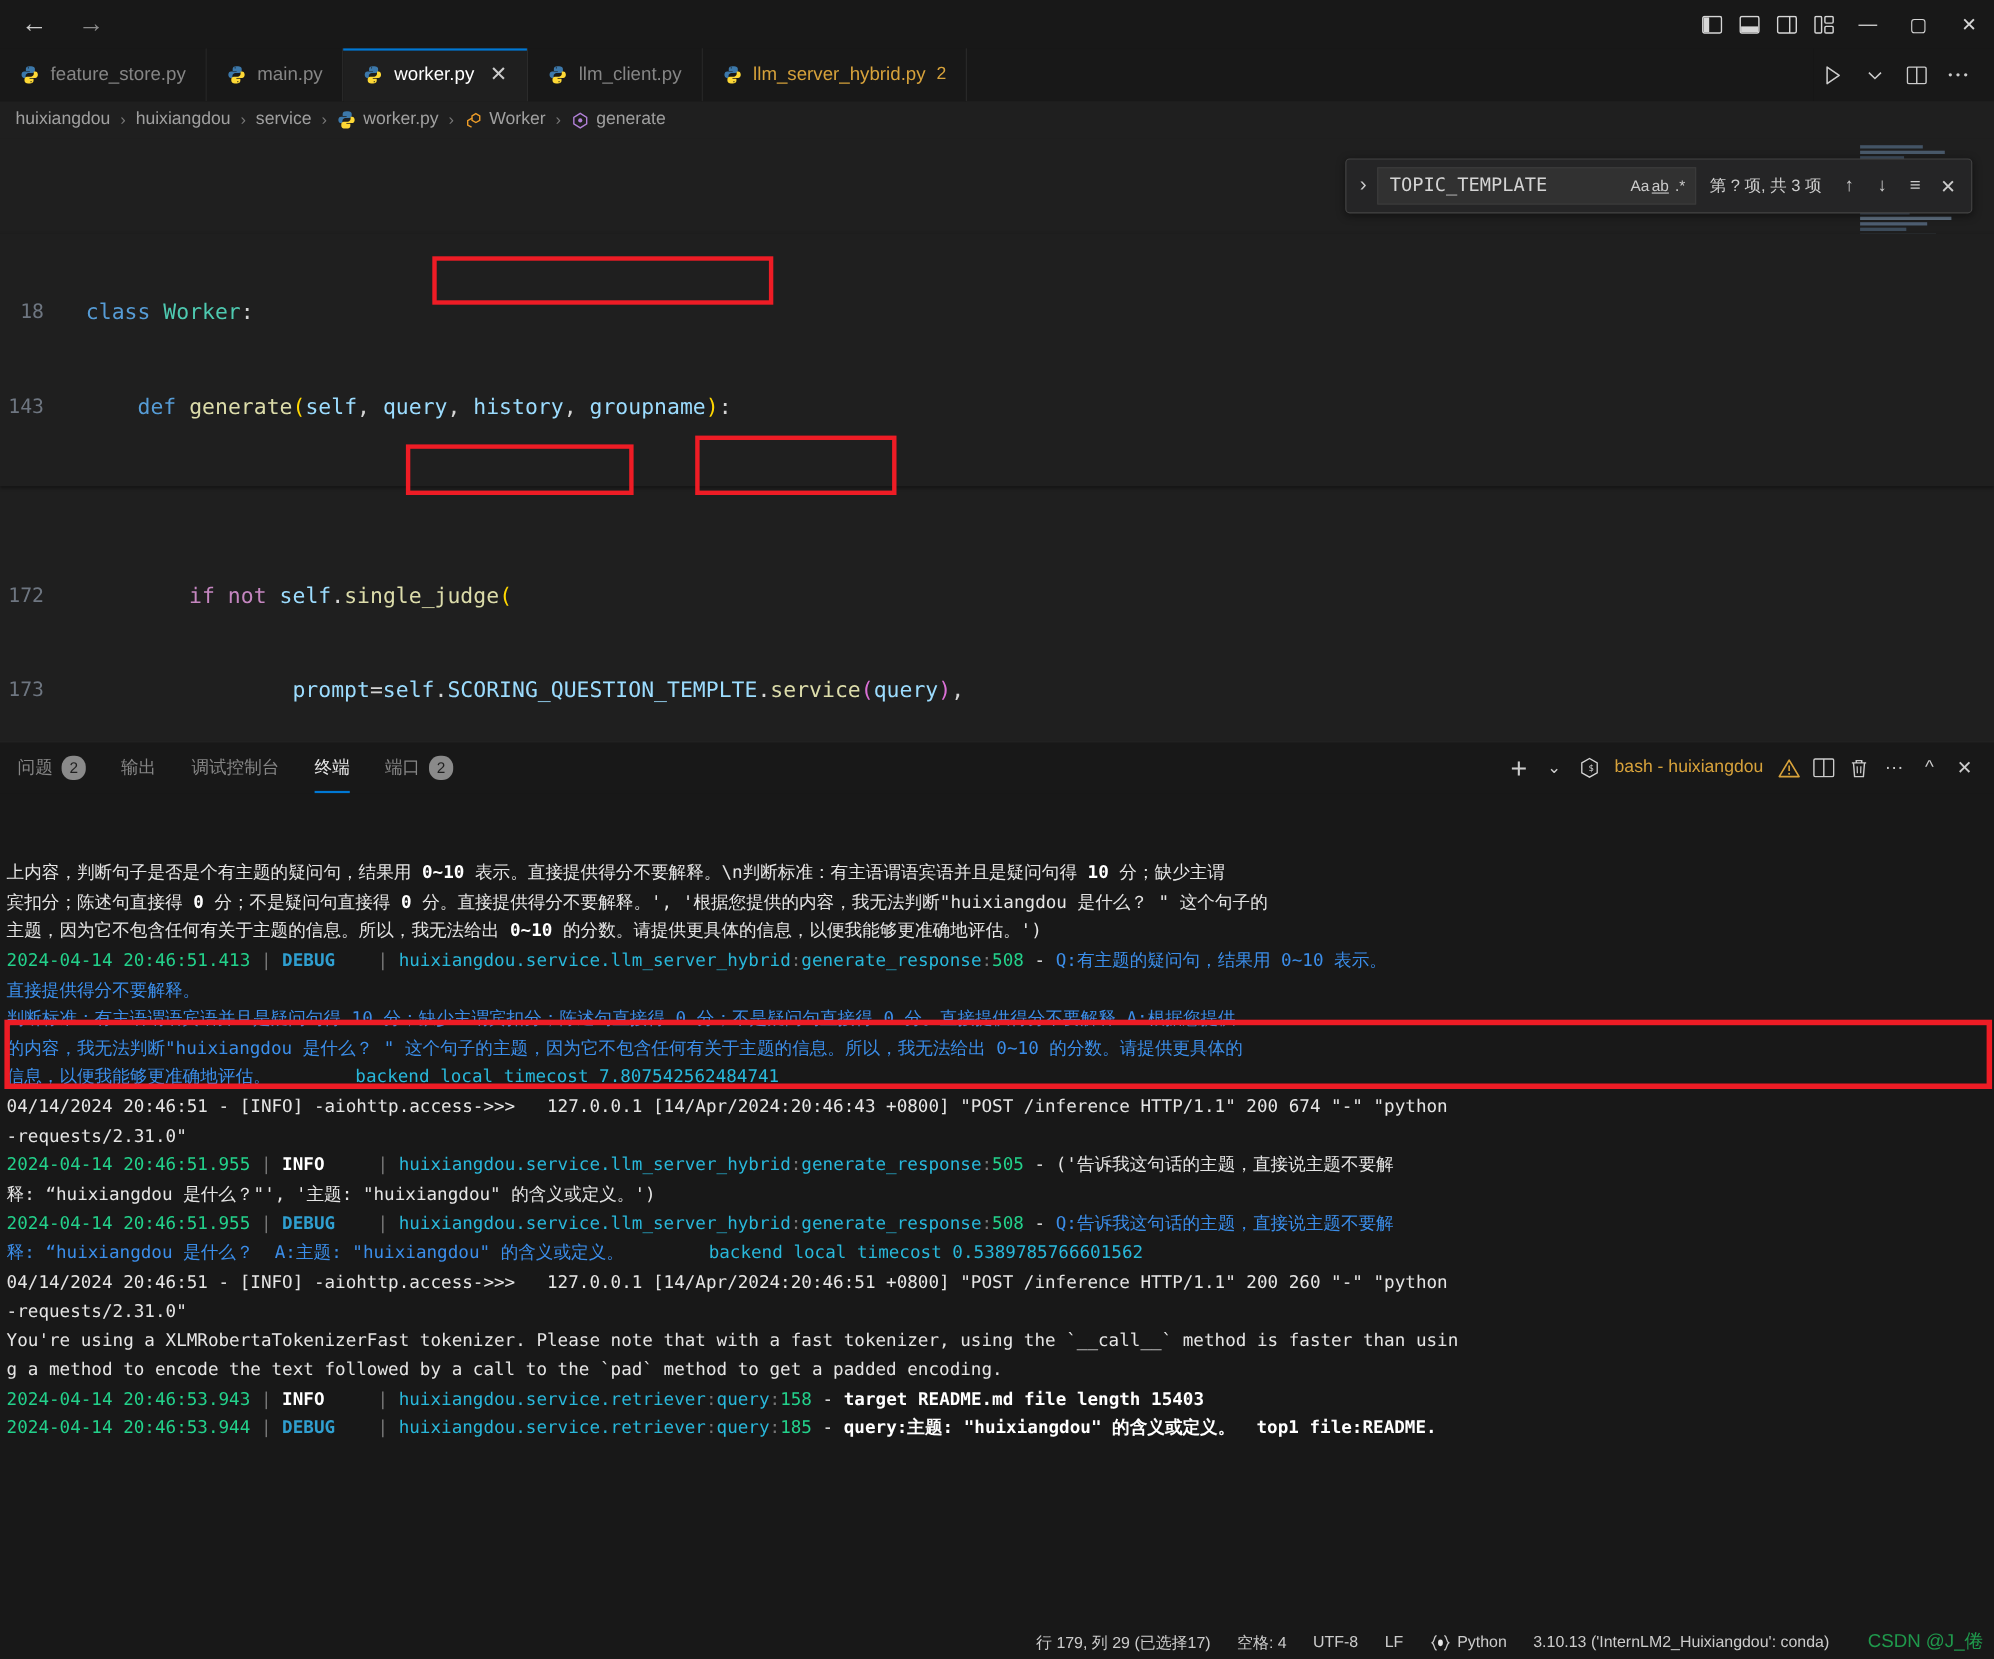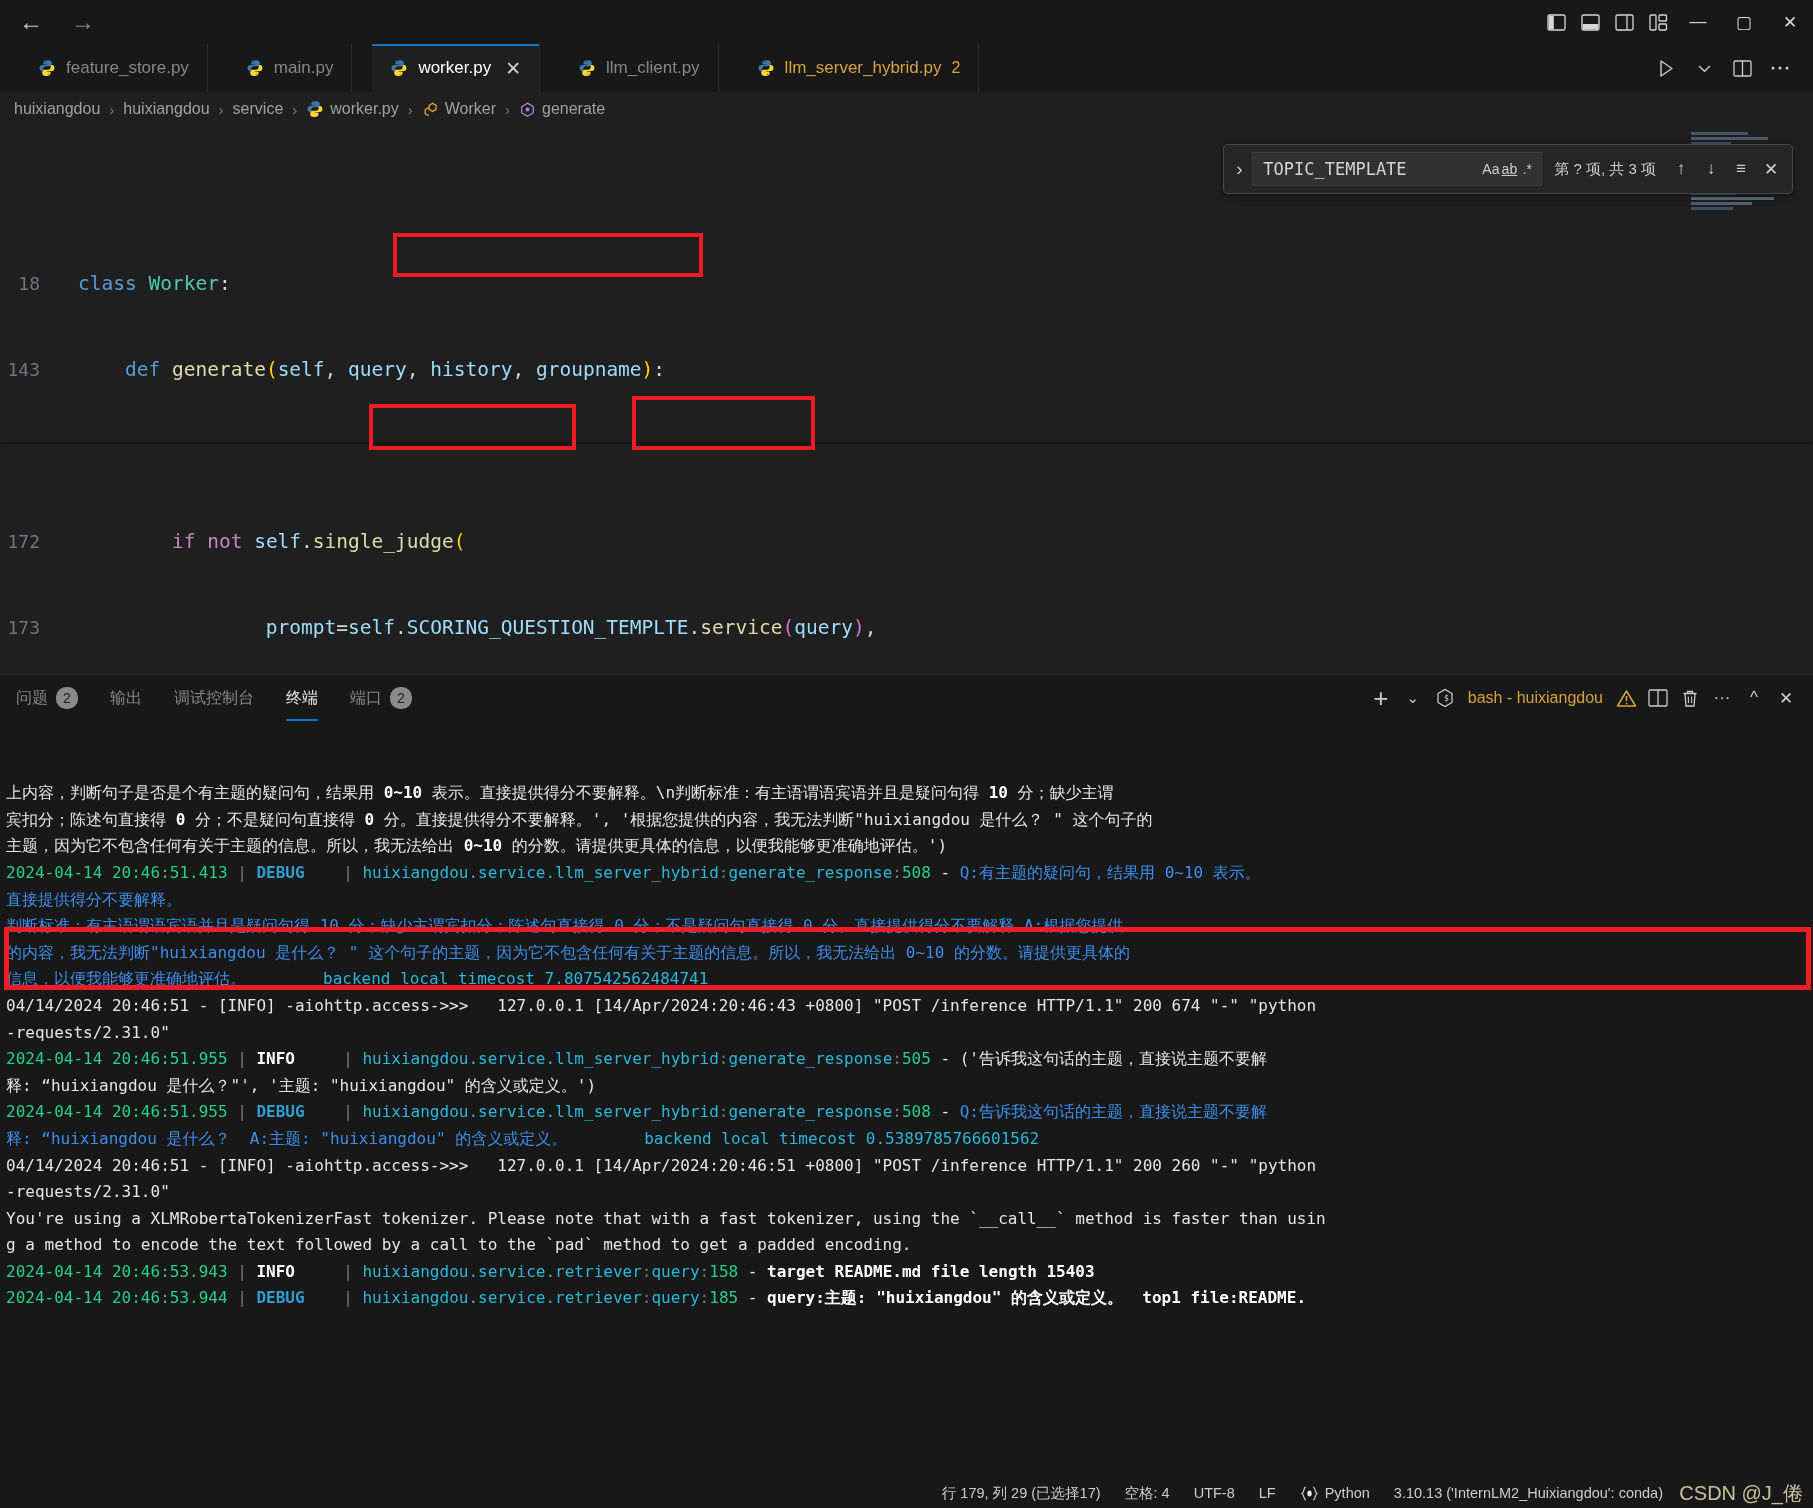--- a/index.html
+++ b/index.html
@@ -35,21 +35,21 @@
   .win-right { position: absolute; right: 0; top:0; height: 44px; display: flex; align-items: center; }
   .layout-ico { width: 34px; height: 44px; display:flex; align-items:center; justify-content:center; cursor:pointer;}
   .win-ctrl { width: 46px; height: 44px; display:flex; align-items:center; justify-content:center; cursor:pointer; color:#d6d6d6; font-size:17px;}
 
   
   .tabsrow { height: 48px; min-height:48px; display:flex; background:#181818; }
   .tabs { display:flex; height:48px; }
   .tab {
     display:flex; align-items:center; gap:10px; padding: 0 18px; height: 48px;
     background:#181818; color:#868686; font-size:17px; position:relative;
-    border-right: 1px solid #2b2b2b; cursor:pointer; white-space:nowrap;margin-left:20px;
+    border-right: 1px solid #2b2b2b; cursor:pointer; white-space:nowrap;
   }
   .tab.active { background:#1f1f1f; color:#ffffff; }
   .tab.active::before {
     content:""; position:absolute; top:0; left:0; right:0; height:2px; background:#0078d4;
   }
   .tab .tlabel.modified { color:#d7a23b; }
   .tab .tclose { font-size: 19px; color:#cccccc; margin-left:4px; }
   .tab .tbadge { color:#d7a23b; font-size:16px; }
   .pyicon { width:18px; height:18px; flex:none; }
   .tabs-filler { flex:1; background:#181818; border-bottom:none; }
@@ -152,21 +152,21 @@
   .redline-box { position:absolute; left:4px; right:2px; border:5px solid #ee1c25; pointer-events:none; z-index:4; }
 
   
   .statusbar {
     height:30px; min-height:30px; background:#181818; display:flex; align-items:center;
     font-size:14.5px; color:#cccccc; position:relative;
   }
   .sb-left { display:flex; align-items:center; gap:0; margin-left: 8px; }
   .sb-right { margin-left:auto; display:flex; align-items:center; }
   .sb-item { padding: 0 12px; height:30px; display:flex; align-items:center; gap:6px; cursor:pointer; white-space:nowrap;}
-  .watermark { position:absolute; right:10px; top:2px; color:#fef9c3; font-size:20px; opacity:.75; display:flex; align-items:center; gap:2px;margin-left:24px;}
+  .watermark { position:absolute; right:10px; top:2px; color:#22c55e; font-size:17px; opacity:.75; display:flex; align-items:center; gap:2px;margin-left:24px;}
 </style>
 </head>
 <body>
 
 <div class="app">
 
   <div class="titlebar">
     <div class="nav-arrows">
       <div class="nav-arrow">←</div>
       <div class="nav-arrow dim">→</div>

